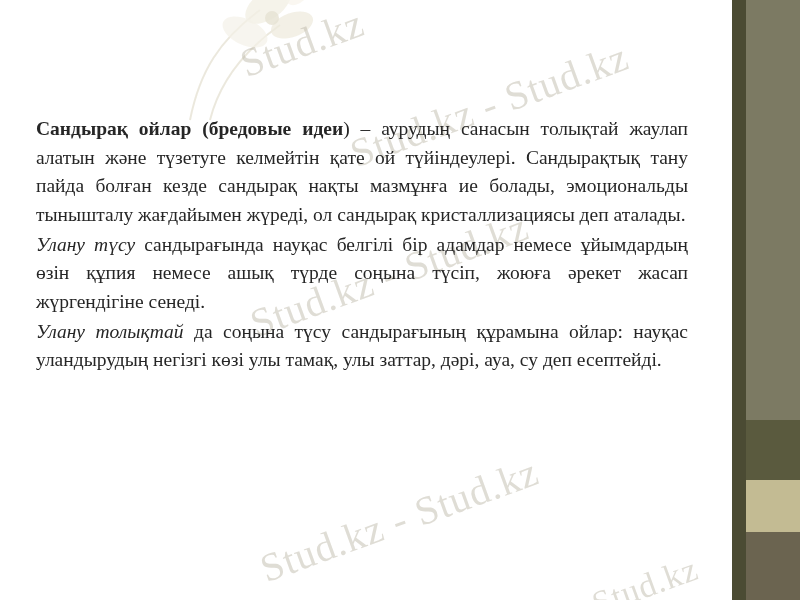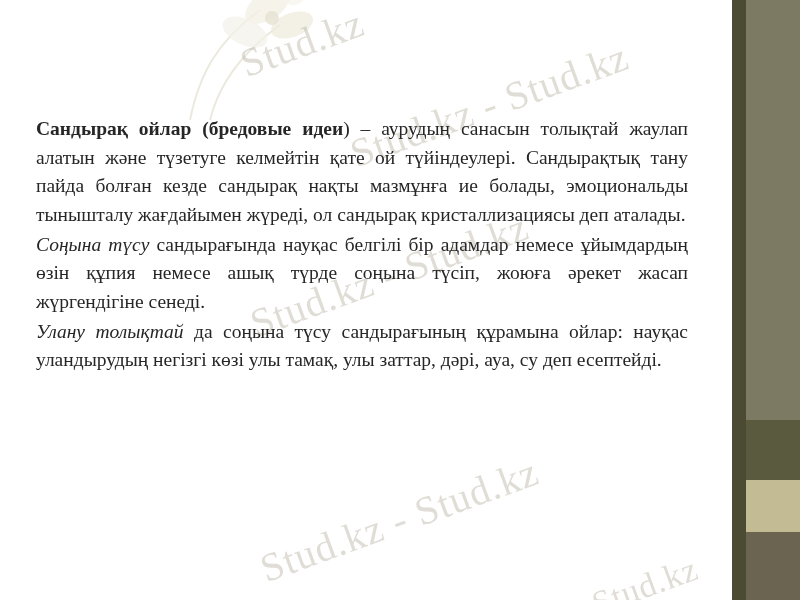--- a/index.html
+++ b/index.html
@@ -153,21 +153,21 @@
   <div class="wm wm5">Stud.kz</div>
 
 
   <div class="body-wrap">
 
     <p class="para">
       <span class="lead-bold">Сандырақ ойлар (бредовые идеи</span><span>) – аурудың санасын толықтай жаулап алатын және түзетуге келмейтін қате ой түйіндеулері. Сандырақтық тану пайда болған кезде сандырақ нақты мазмұнға ие болады, эмоциональды тынышталу жағдайымен жүреді, ол сандырақ кристаллизациясы деп аталады.</span>
     </p>
 
     <p class="para">
-      <span class="lead-italic">Соңына түсу</span><span> сандырағында науқас белгілі бір адамдар немесе ұйымдардың өзін құпия немесе ашық түрде соңына түсіп, жоюға әрекет жасап жүргендігіне сенеді.</span>
+      <span class="lead-italic">Улану түсу</span><span> сандырағында науқас белгілі бір адамдар немесе ұйымдардың өзін құпия немесе ашық түрде соңына түсіп, жоюға әрекет жасап жүргендігіне сенеді.</span>
     </p>
 
 
     <p class="para">
       <span class="lead-italic">Улану толықтай</span><span> да соңына түсу сандырағының құрамына ойлар: науқас уландырудың негізгі көзі улы тамақ, улы заттар, дәрі, ауа, су деп есептейді.</span>
     </p>
 
   </div>
 </div>
 

